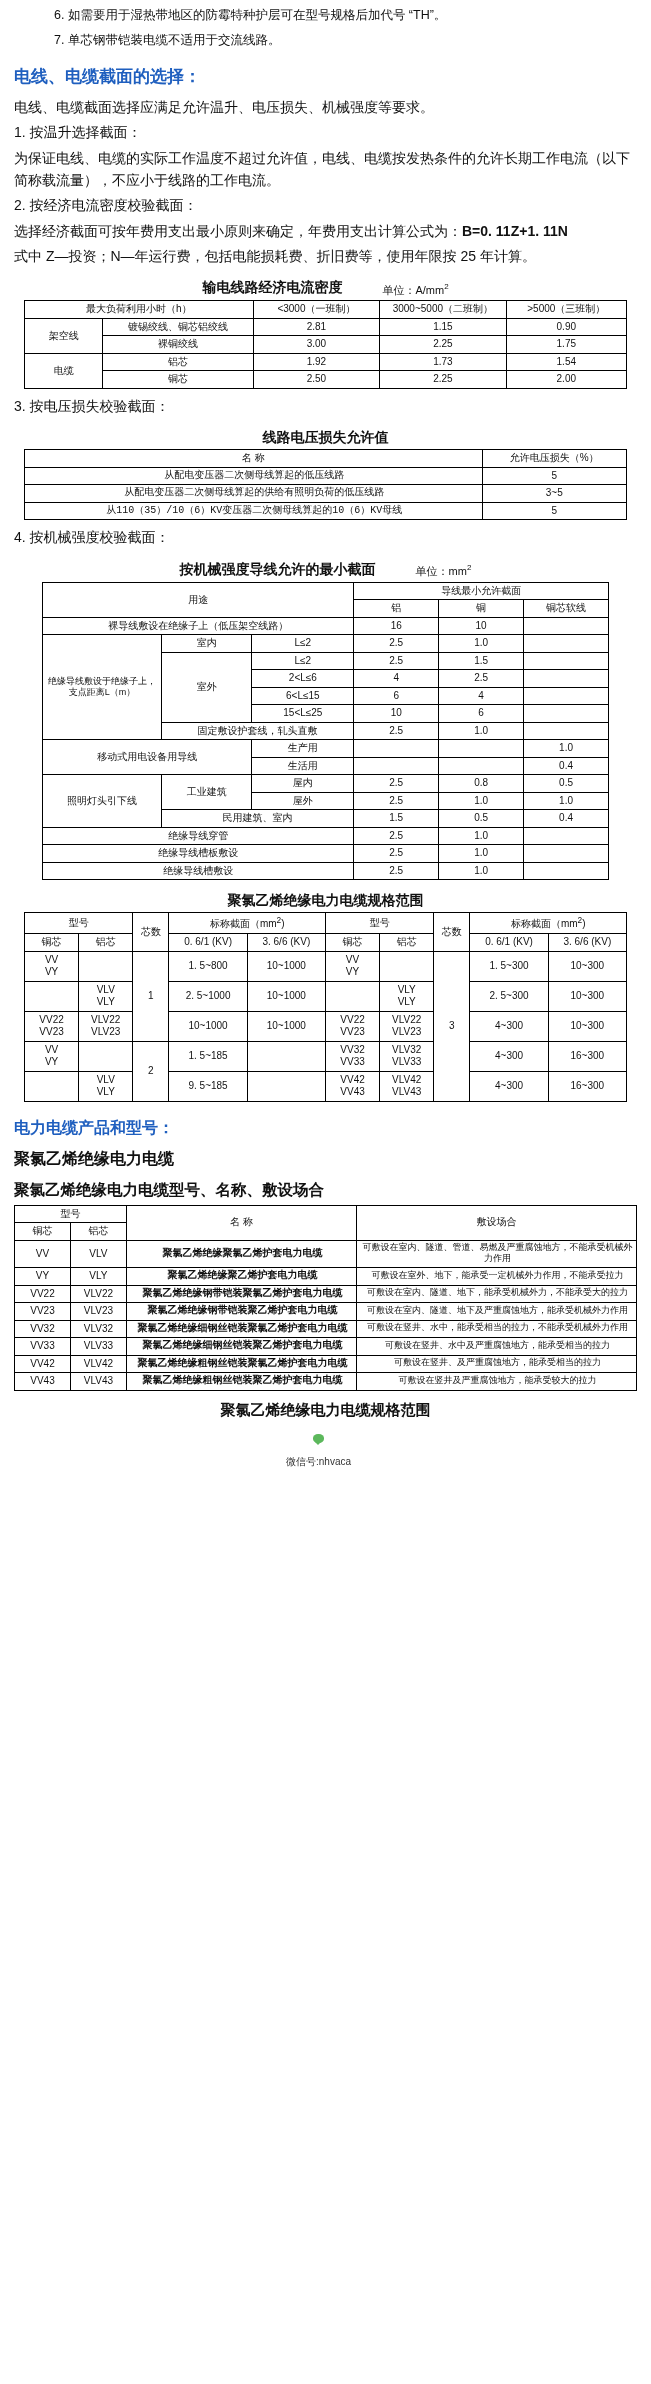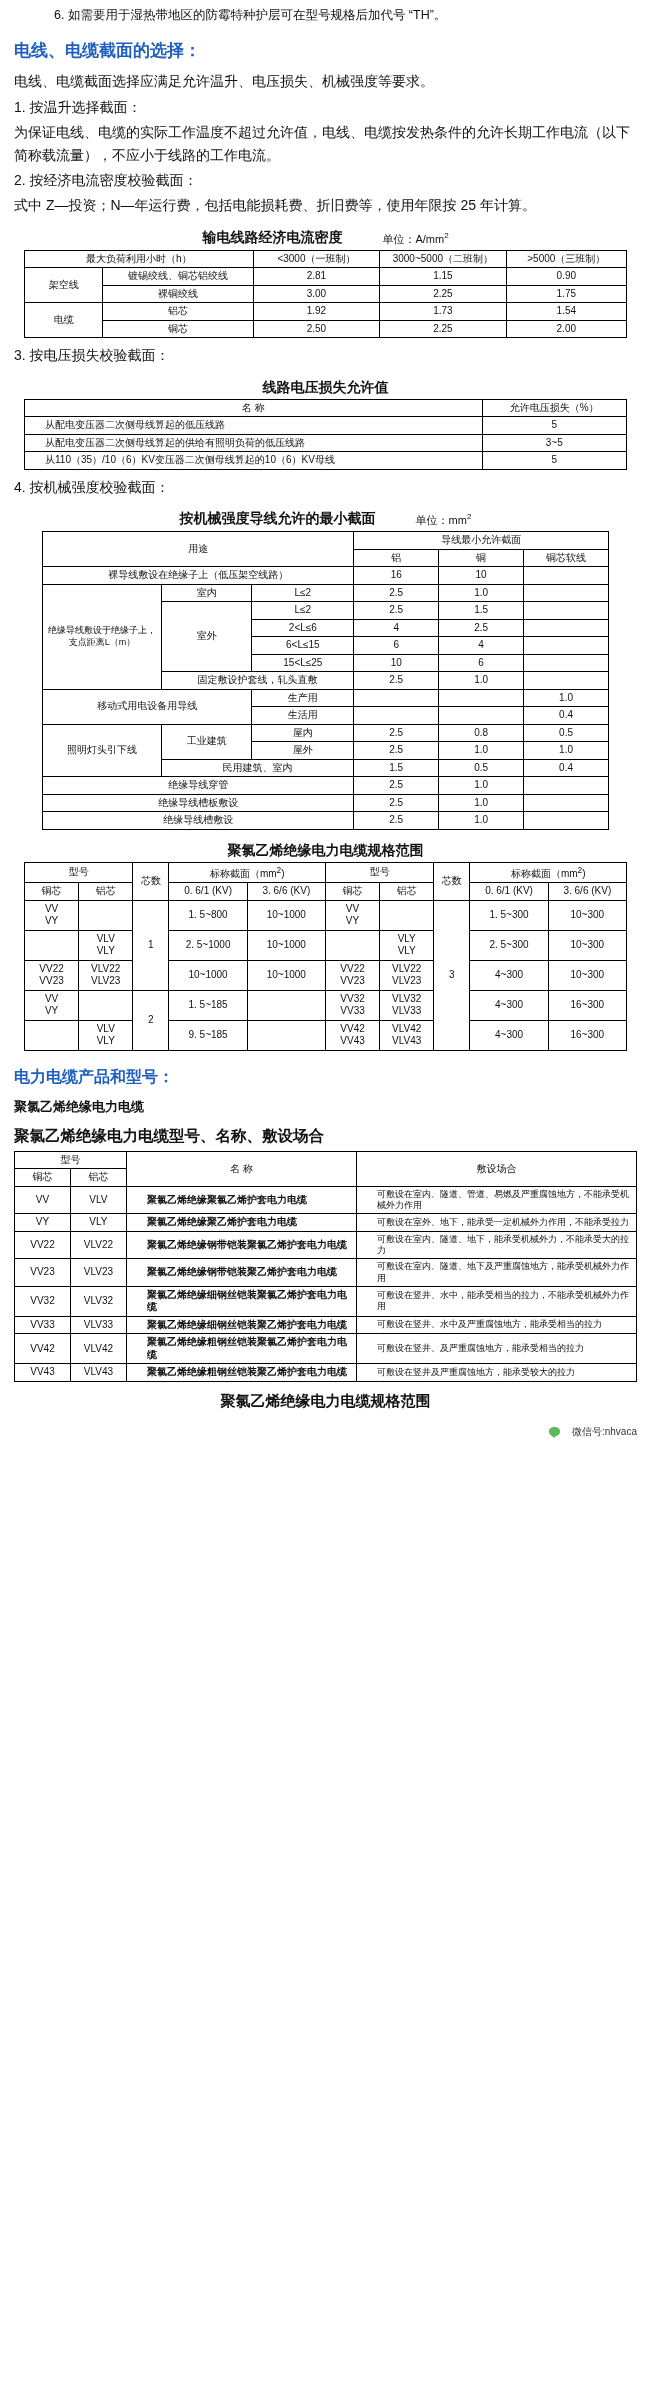--- a/index.html
+++ b/index.html
@@ -63,31 +63,32 @@
     border:1px solid #000;
     padding:2px 3px;
     text-align:center;
     vertical-align:middle;
     line-height:1.25;
     font-weight:normal;
   }
   .t-wrap { margin:2px 0 6px 0; }
   .t-wrap.narrow { padding:0 10px; }
   .t-wrap.narrow2 { padding:0 28px; }
-  .left { text-align:left; padding-left:20px; }
+  .left { text-align:center; padding-left:5px;font-family:Liberation Mono, monospace; }
   .hd { font-weight:normal;margin-left:29px; }
   .thin { font-size:9px; }
   .footer {
     display:flex;
     justify-content:flex-end;
     align-items:center;
     gap:12px;
     font-size:10px;
     color:#333;
     padding:6px 14px 8px 0;
+    flex-direction:column;
   }
   .wx-icon {
     display:inline-block;
     width:11px; height:9px;
     background:#5cb85c;
     border-radius:5px/4px;
     position:relative;
   }
   .wx-icon:after{
     content:"";
@@ -103,29 +104,33 @@
     text-align:center;
     margin:10px 0 2px 0;
   }
 </style>
 </head>
 <body>
 
 <div class="page">
 
   <div class="para small">6. 如需要用于湿热带地区的防霉特种护层可在型号规格后加代号 “TH”。</div>
+  <div class="para small">7. 单芯钢带铠装电缆不适用于交流线路。</div>
 
   <div class="blue-head">电线、电缆截面的选择：</div>
 
   <div class="body-txt">电线、电缆截面选择应满足允许温升、电压损失、机械强度等要求。</div>
 
   <div class="body-txt">1. 按温升选择截面：</div>
   <div class="body-txt">为保证电线、电缆的实际工作温度不超过允许值，电线、电缆按发热条件的允许长期工作电流（以下简称载流量），不应小于线路的工作电流。</div>
 
   <div class="body-txt">2. 按经济电流密度校验截面：</div>
+  <div class="body-txt">
+    <span>选择经济截面可按年费用支出最小原则来确定，年费用支出计算公式为：</span><span class="bold">B=0. 11Z+1. 11N</span>
+  </div>
   <div class="body-txt">式中 Z—投资；N—年运行费，包括电能损耗费、折旧费等，使用年限按 25 年计算。</div>
 
   <div class="tbl-title-row">
     <span class="t">输电线路经济电流密度</span>
     <span class="unit"><span>单位：A/mm</span><sup>2</sup></span>
   </div>
   <div class="t-wrap narrow">
     <table>
       <colgroup>
           <col style="width:13%">
@@ -428,21 +433,21 @@
         <td style="white-space:pre-line">VLV42
 VLV43</td>
         <td>4~300</td>
         <td>16~300</td>
       </tr>
     </tbody>
       </table>
   </div>
 
   <div class="blue-head2">电力电缆产品和型号：</div>
-  <div class="sec" style="font-size:13px;">聚氯乙烯绝缘电力电缆</div>
+  <div class="sec" style="font-size:16px;">聚氯乙烯绝缘电力电缆</div>
   <div class="sec" style="font-size:15.5px;">聚氯乙烯绝缘电力电缆型号、名称、敷设场合</div>
 
   <div class="t-wrap">
     <table>
       <colgroup>
           <col style="width:9%">
           <col style="width:9%">
           <col style="width:37%">
           <col style="width:45%">
         </colgroup>

